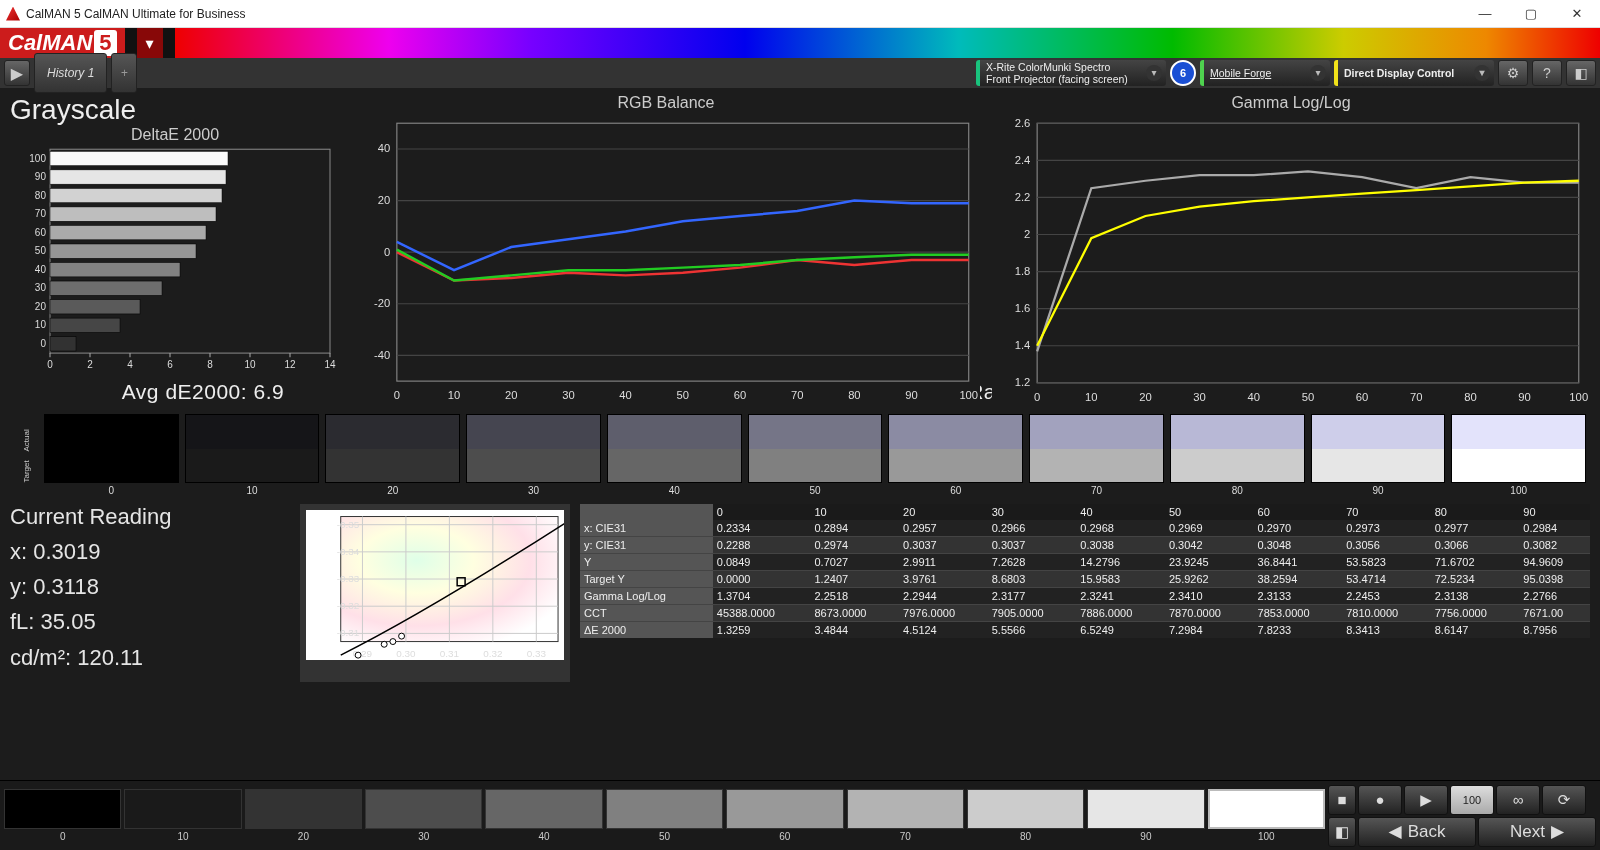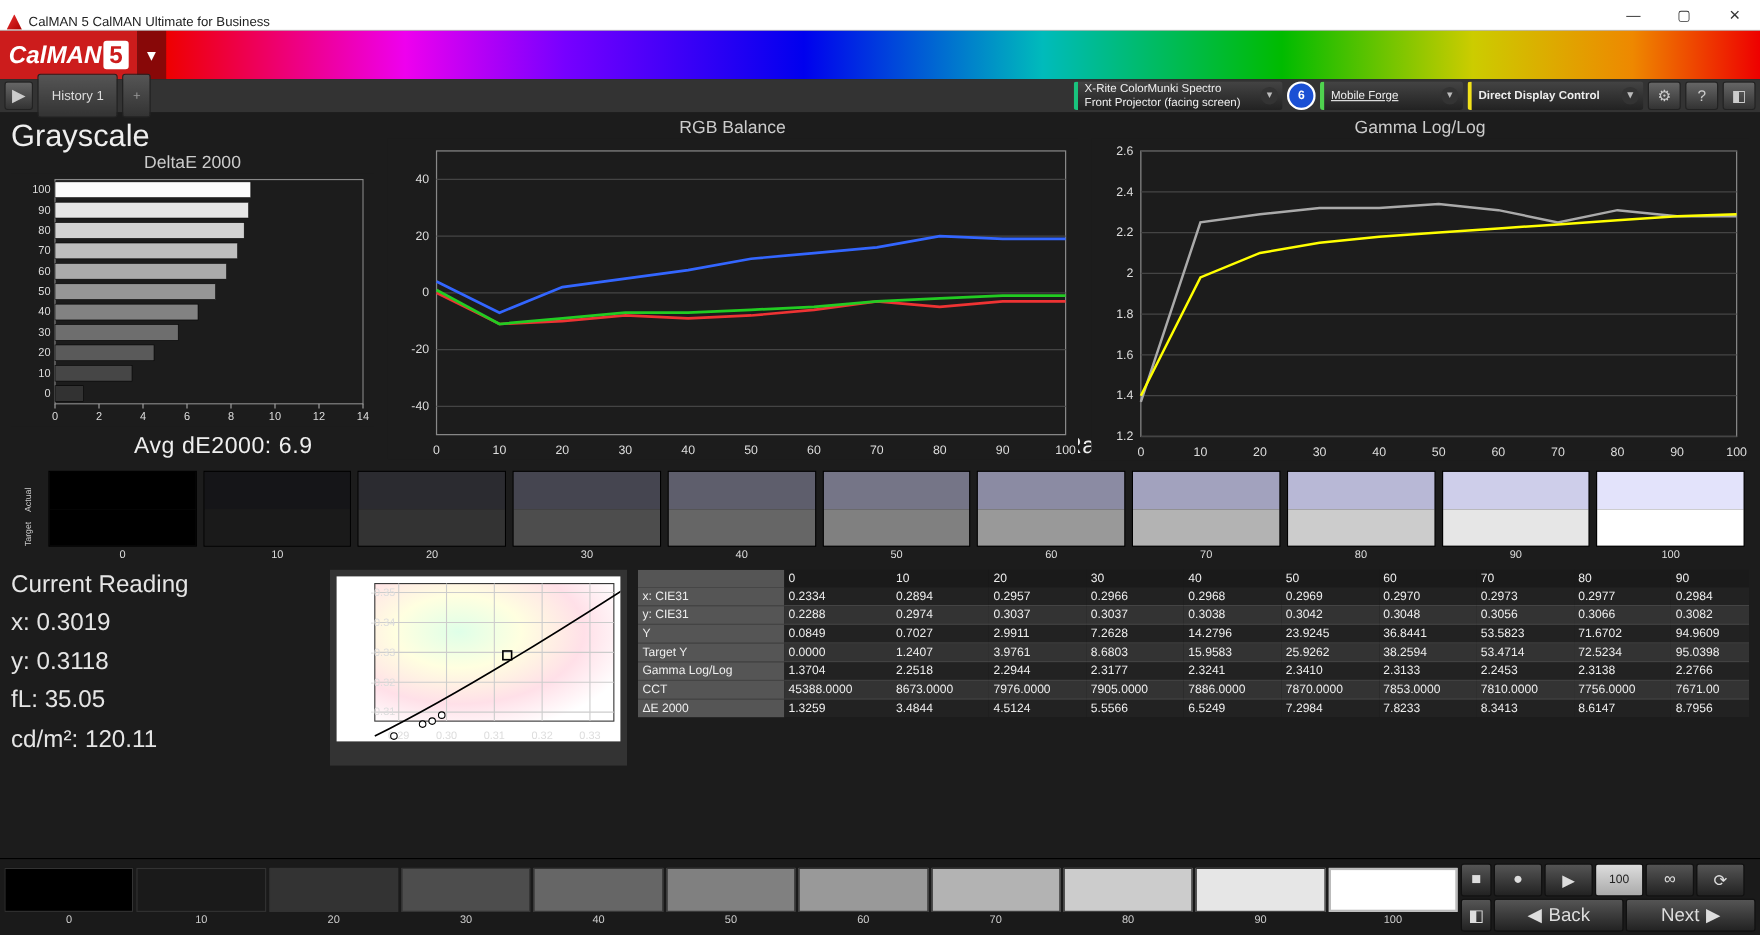--- a/index.html
+++ b/index.html
@@ -10,35 +10,35 @@
     --grid:#555;
     --red:#e33;
     --green:#2c2;
     --blue:#36f;
     --yellow:#ff0;
     --title-red:#cc1c1c;
   }
   *{box-sizing:border-box;font-family:"Segoe UI",Arial,sans-serif;}
   body{margin:0;background:#fff;height:850px;width:1600px;overflow:hidden;}
   
-  .winbar{height:28px;display:flex;align-items:flex-end;justify-content:space-between;font-size:12px;background:#fff;border-bottom:1px solid #ddd;}
+  .winbar{height:28px;display:flex;align-items:center;justify-content:space-between;font-size:12px;background:#fff;border-bottom:1px solid #ddd;}
   .winbar .title{display:flex;align-items:center;gap:6px;padding-left:6px;color:#222;}
   .winbar .sysbtns{display:flex;}
   .winbar .sysbtns div{width:46px;height:28px;display:flex;align-items:center;justify-content:center;color:#333;font-size:13px;}
   .app-logo{width:14px;height:14px;background:linear-gradient(135deg,#e33,#a00);clip-path:polygon(50% 0,100% 100%,0 100%);}
   
   .app{height:822px;background:#111;display:flex;flex-direction:column;}
-  .brandbar{height:44px;display:flex;align-items:stretch;}
+  .brandbar{height:30px;display:flex;align-items:stretch;gap:12px;}
   .brand{background:var(--title-red);color:#fff;font-weight:bold;font-style:italic;font-size:22px;padding:0 8px;display:flex;align-items:center;gap:2px;}
   .brand .five{background:#fff;color:var(--title-red);border-radius:3px;padding:0 5px;font-style:normal;}
   .brand-dd{width:26px;background:#880808;color:#fff;display:flex;align-items:center;justify-content:center;}
   .spectrum{flex:1;background:linear-gradient(90deg,#e00 0%,#e0e 15%,#70f 25%,#00e 40%,#0bb 55%,#0b0 70%,#cc0 82%,#e80 92%,#e00 100%);}
   .toolbar{height:30px;background:#333;display:flex;align-items:center;padding:2px 4px;gap:4px;position:relative;}
   .play{width:26px;height:26px;background:linear-gradient(#666,#333);border:1px solid #222;border-radius:3px;display:flex;align-items:center;justify-content:center;color:#ccc;}
-  .tab{height:40px;background:linear-gradient(#555,#333);border:1px solid #222;border-radius:3px;color:#ddd;font-size:12px;display:flex;align-items:center;padding:0 12px;}
+  .tab{height:40px;background:linear-gradient(#555,#333);border:1px solid #222;border-radius:3px;color:#ddd;font-size:12px;display:flex;align-items:center;padding:0 12px;font-style:italic;}
   .tab.add{width:26px;justify-content:center;padding:0;color:#999;}
   .toolbar-right{position:absolute;right:4px;display:flex;gap:4px;align-items:center;}
   .dev{height:26px;min-width:190px;background:linear-gradient(#444,#222);border-radius:3px;color:#eee;font-size:10.5px;line-height:1.15;display:flex;align-items:center;padding:0 6px;position:relative;border-left:4px solid transparent;}
   .dev .dd{position:absolute;right:4px;width:16px;height:16px;border-radius:50%;background:#333;color:#bbb;display:flex;align-items:center;justify-content:center;font-size:10px;}
   .dev.meter{border-left-color:#19c37d;}
   .dev.src{border-left-color:#4fd24f;min-width:130px;text-decoration:underline;}
   .dev.ddc{border-left-color:#f2e21a;min-width:160px;font-weight:bold;}
   .roundbtn{width:26px;height:26px;border-radius:50%;display:flex;align-items:center;justify-content:center;font-size:11px;font-weight:bold;}
   .roundbtn.count{background:#1a4fd4;border:2px solid #fff;color:#fff;}
   .sqbtn{width:30px;height:26px;background:linear-gradient(#666,#333);border:1px solid #222;border-radius:3px;display:flex;align-items:center;justify-content:center;color:#ccc;font-size:14px;}

